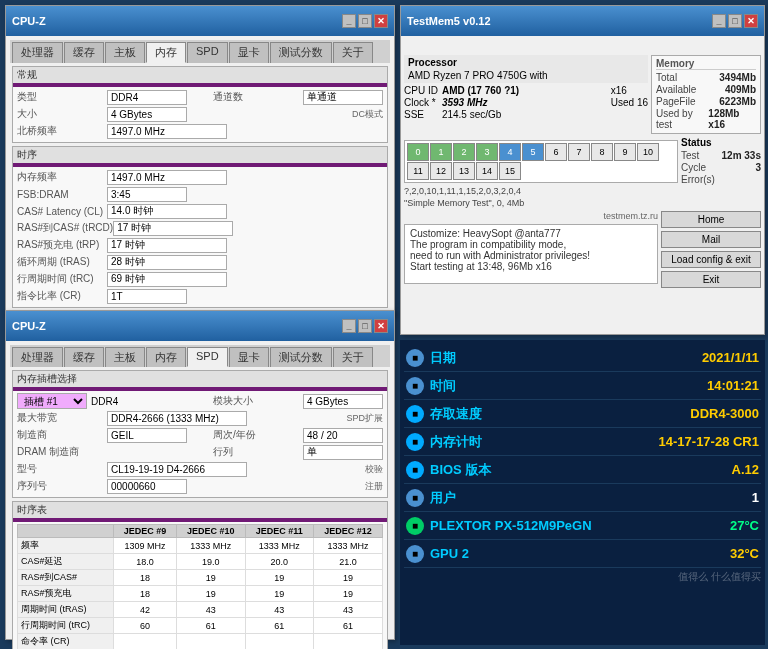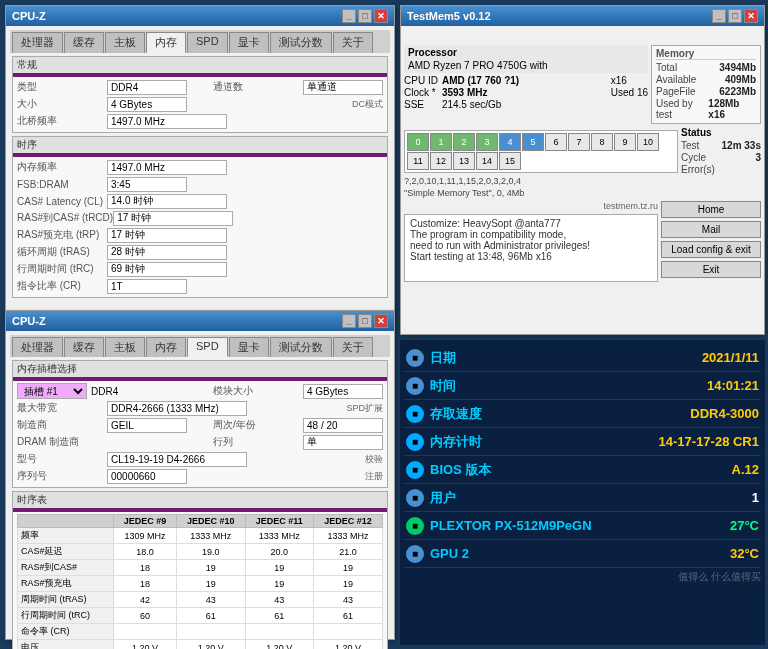--- a/index.html
+++ b/index.html
@@ -22,21 +22,21 @@
     }
     .window-titlebar {
       background: linear-gradient(to bottom, #4a90d0, #2060a0);
       color: white;
       padding: 3px 6px;
       font-size: 11px;
       font-weight: bold;
       display: flex;
       align-items: center;
       justify-content: space-between;
-      height: 20px;
+      height: 30px;
     }
     .window-controls {
       display: flex;
       gap: 2px;
     }
     .win-btn {
       width: 14px;
       height: 14px;
       background: #c0c0c0;
       border: 1px solid #888;
@@ -232,21 +232,21 @@
     .test-cell.done { background: #70b870; color: white; }
 
     
     .msg-box {
       border: 1px solid #aaa;
       background: white;
       padding: 3px 5px;
       font-size: 10px;
       color: #333;
       margin: 3px 0;
-      height: 68px;
+      height: 60px;
       overflow: hidden;
     }
 
     
     .tm-buttons {
       display: flex;
       flex-direction: column;
       gap: 3px;
     }
     .tm-btn {
@@ -525,21 +525,21 @@
       <div style="flex: 1;">
         <div class="tm-processor">
           <div style="font-weight:bold; font-size:10px; margin-bottom:2px;">Processor</div>
           <div style="font-size:10px;">AMD Ryzen 7 PRO 4750G with</div>
         </div>
         <div style="display:grid; grid-template-columns: auto 1fr auto; gap: 1px 4px; font-size:10px; margin: 2px 0;">
           <span>CPU ID</span>
           <span style="font-weight:bold;">AMD (17 760 ?1)</span>
           <span>x16</span>
           <span>Clock *</span>
-          <span style="font-weight:bold;">3593 MHz</span>
+          <span style="font-weight:bold;font-style:italic;">3593 MHz</span>
           <span><span>Used</span> <span>16</span></span>
           <span>SSE</span>
           <span>214.5 sec/Gb</span>
           <span></span>
         </div>
       </div>
 
       <div style="width: 110px;">
         <div class="tm-section">
           <div class="tm-section-title">Memory</div>

